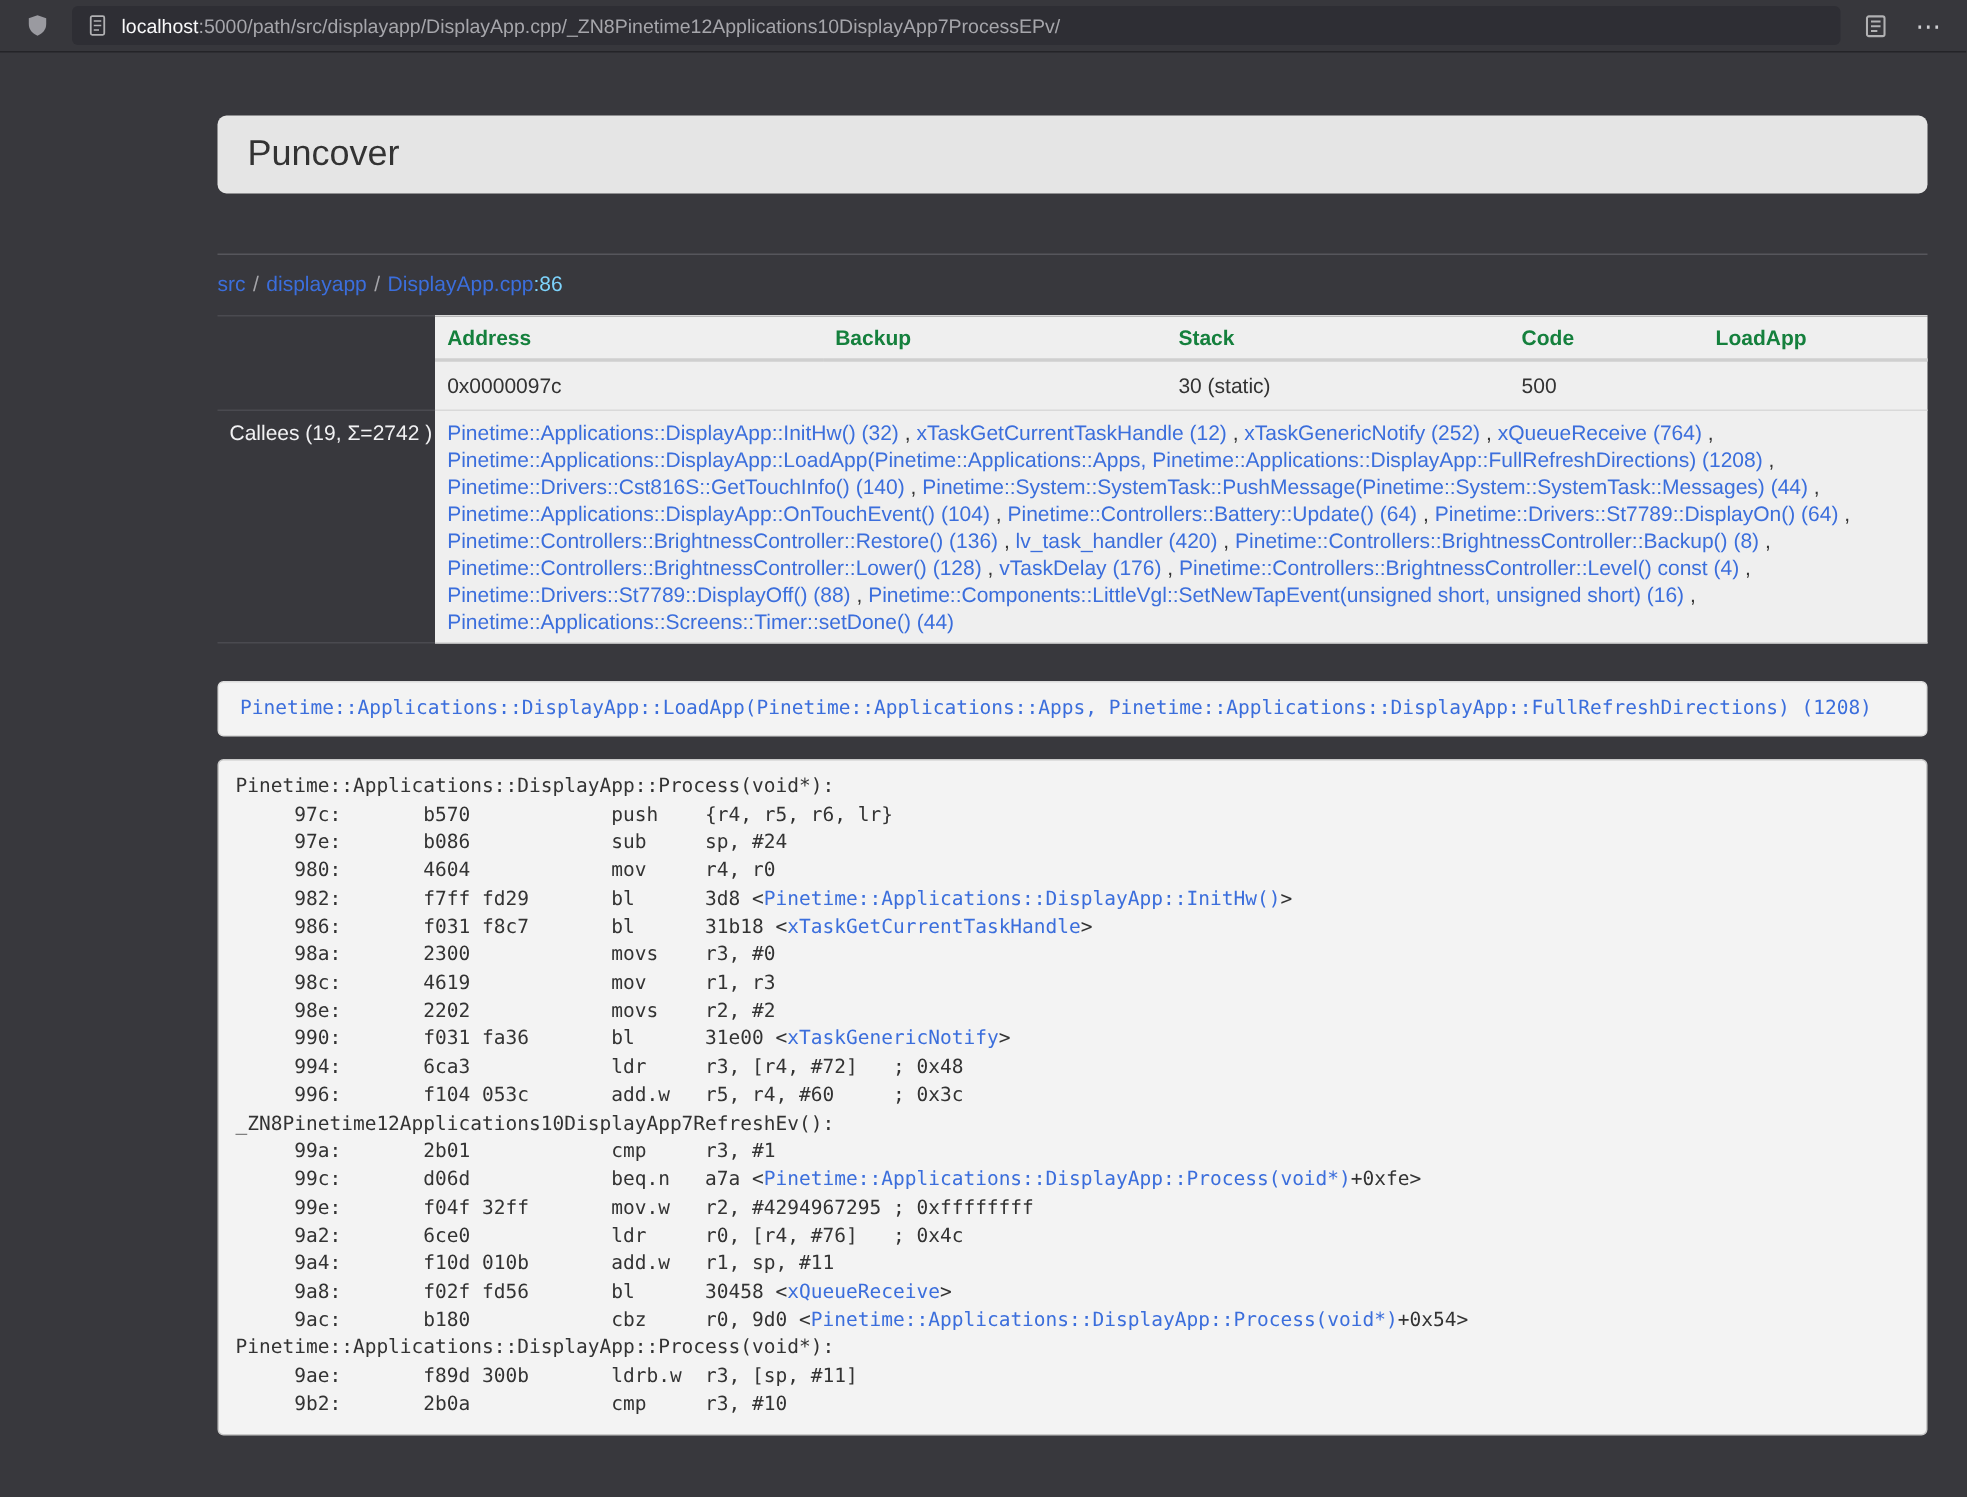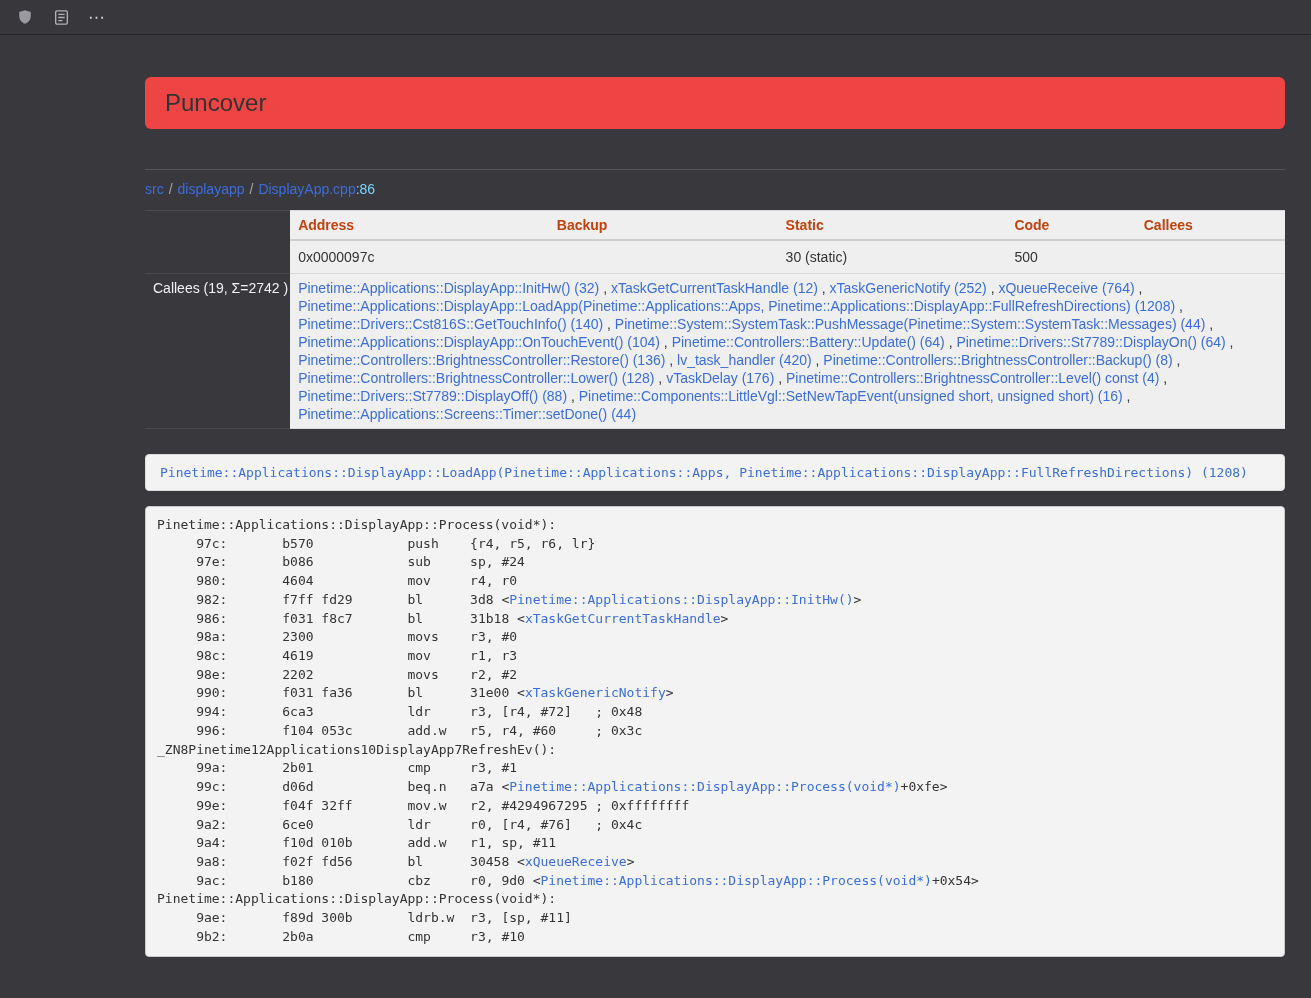--- a/index.html
+++ b/index.html
@@ -24,21 +24,21 @@
   .urlbar {
     flex: 1 1 auto; height: 26px; background: #2e2e34; border-radius: 4px;
     display: flex; align-items: center; padding: 0 9px; gap: 8px;
     font-size: 13px; white-space: nowrap; overflow: hidden;
   }
   .url-host { color: #f9f9fa; }
   .url-rest { color: #a6a6ab; }
   
   .container { width: 1140px; margin: 42px 0 0 145px; }
   .jumbotron {
-    background: #ef4444; border-radius: 6px; padding: 10px 20px; height: 52px;
+    background: #e5e5e5; border-radius: 6px; padding: 10px 20px; height: 52px;
     display: flex; align-items: center;
   }
   .jumbotron h1 { margin: 0; font-size: 24px; font-weight: 500; color: #333; line-height: 32px; }
   hr.sep { border: 0; border-top: 1px solid #56565c; margin: 40px 0 10px 0; }
   .breadcrumb { font-size: 14px; line-height: 18px; margin-bottom: 12px; color: #a5a5aa; }
   .breadcrumb .bc-sep { margin: 0 5px; color: #a5a5aa; }
   .bc-suffix { color: #7dd3fc; }
   a.lnk { color: #3b6edc; text-decoration: none; cursor: pointer; }
   
   table.fn-table { width: 100%; border-collapse: collapse; font-size: 14px; }
@@ -49,21 +49,21 @@
   }
   table.fn-table > tbody > tr > td {
     background: #efefef; color: #333; vertical-align: top;
     padding: 5px 8px; line-height: 18px; border-top: 1px solid #d9d9d9;
   }
   table.fn-table > tbody > tr:last-child > th { border-bottom: 1px solid #4a4a50; }
   table.fn-table > tbody > tr:last-child > td { border-bottom: 1px solid #d9d9d9; }
   td.no-pad { padding: 0 !important; }
   table.inner { width: 100%; border-collapse: collapse; table-layout: fixed; font-size: 14px; }
   table.inner th {
-    text-align: left; font-weight: 700; color: #c2410c;
+    text-align: left; font-weight: 700; color: #15803d;
     padding: 5px 8px; border-bottom: 2px solid #cfcfcf; line-height: 18px;
   }
   table.inner td { padding: 7px 8px; line-height: 18px; margin-left: 28px; }
   .fn-name-wrap { display: flex; align-items: center; gap: 7px; }
   .fn-icon { display: inline-flex; width: 16px; height: 16px; flex: 0 0 auto; }
   .callees-cell { line-height: 20px; margin-left: 34px; }
   .callees-cell .sep { color: #333; }
   
   .well {
     margin-top: 25px; background: #f3f3f3; border: 1px solid #dcdcdc; border-radius: 4px;
@@ -79,20 +79,31 @@
   }
 </style>
 </head>
 <body>
 
 <div class="chrome">
   <div class="chrome-btn">
     <svg width="16" height="16" viewBox="0 0 16 16">
       <path d="M8 1.2 L13.8 3.1 V7 C13.8 10.8 11.4 13.3 8 14.8 C4.6 13.3 2.2 10.8 2.2 7 V3.1 Z" fill="#9a9aa0"></path>
     </svg>
+  </div>
+  <div class="urlbar">
+    <span class="fn-icon">
+      <svg width="16" height="16" viewBox="0 0 16 16">
+        <rect x="3.5" y="1.8" width="9" height="12.4" rx="1" fill="none" stroke="#b1b1b3" stroke-width="1.2"></rect>
+        <path d="M5.5 5h5 M5.5 8h5 M5.5 11h3.5" stroke="#b1b1b3" stroke-width="1.1" fill="none"></path>
+      </svg>
+    </span>
+    <span>
+      <span class="url-host">localhost</span><span class="url-rest">:5000/path/src/displayapp/DisplayApp.cpp/_ZN8Pinetime12Applications10DisplayApp7ProcessEPv/</span>
+    </span>
   </div>
   <div class="chrome-btn">
     <svg width="17" height="17" viewBox="0 0 16 16">
       <rect x="2.5" y="1.8" width="11" height="12.4" rx="1.2" fill="none" stroke="#b1b1b3" stroke-width="1.3"></rect>
       <path d="M5 5h6 M5 8h6 M5 11h4" stroke="#b1b1b3" stroke-width="1.2" fill="none"></path>
     </svg>
   </div>
   <div class="chrome-btn dots">
     <span>⋯</span>
   </div>
@@ -120,23 +131,23 @@
               <col style="width:26%">
                 <col style="width:23%">
                 <col style="width:23%">
                 <col style="width:13%">
                 <col style="width:15%">
             </colgroup>
             <thead>
               <tr>
                 <th>Address</th>
                 <th>Backup</th>
-                <th>Static</th>
+                <th>Stack</th>
                 <th>Code</th>
-                <th>Callees</th>
+                <th>LoadApp</th>
               </tr>
             </thead>
             <tbody>
               <tr>
                 <td>0x0000097c</td>
                 <td></td>
                 <td>30 (static)</td>
                 <td>500</td>
                 <td></td>
               </tr>

